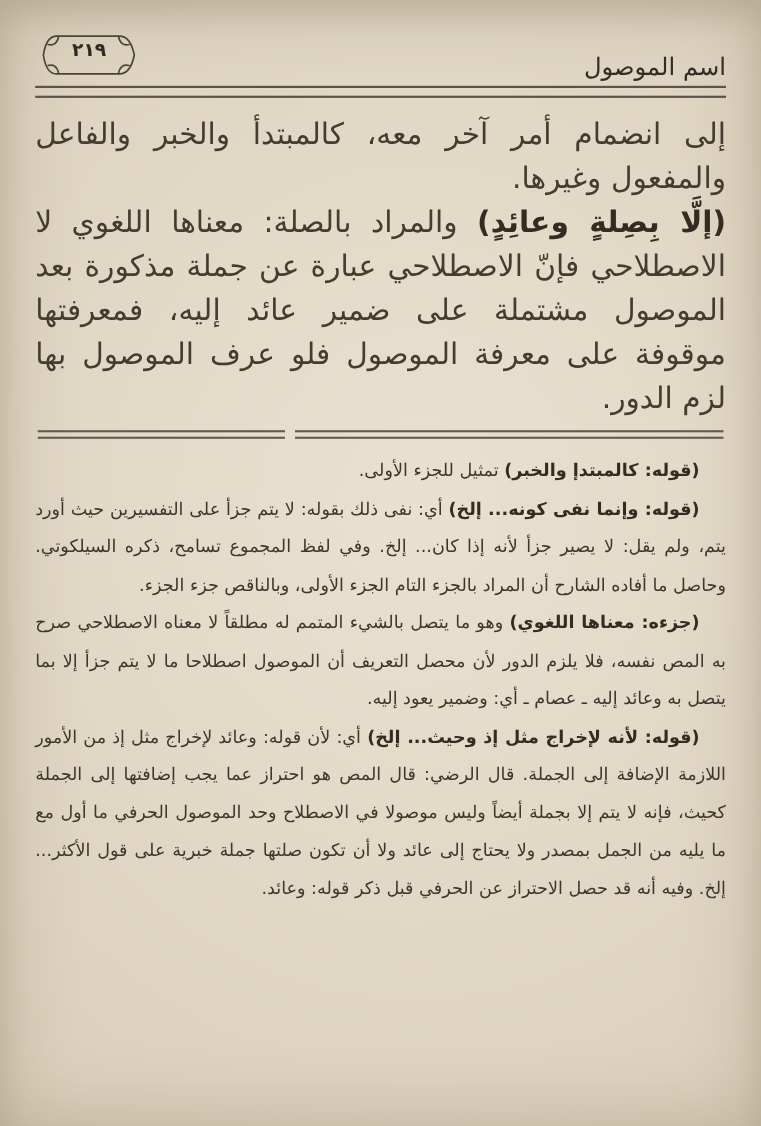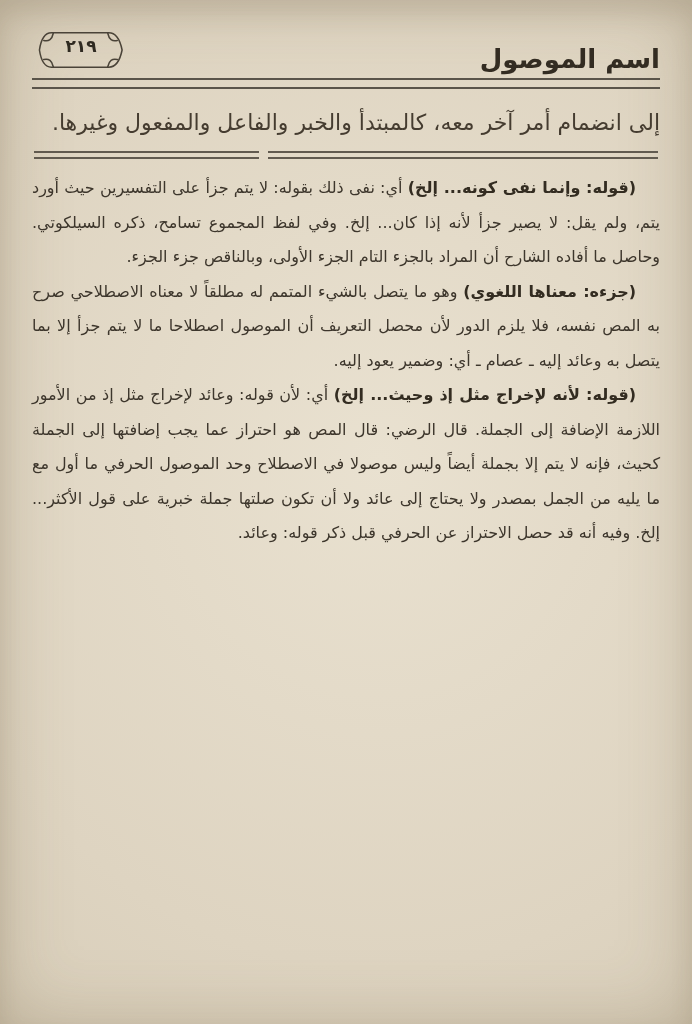--- a/index.html
+++ b/index.html
@@ -21,22 +21,22 @@
   }
   
   .header{
     position:relative;
     height:50px;
     display:flex;
     justify-content:space-between;
     align-items:flex-end;
   }
   .book-title{
-    font-weight:bold;
-    font-size:26px;
+    font-weight:normal;
+    font-size:22px;
     letter-spacing:0;
     color:#332c22;
     line-height:1.1;
     padding-left:8px;
   }
   .page-badge{
     position:absolute;
     left:6px; top:2px;
     width:86px;height:48px;
   }
@@ -60,21 +60,21 @@
     margin:8px 2px 12px 2px;
     border-top:2px solid #615a4f;
     border-bottom:2px solid #615a4f;
     height:4px;
     -webkit-mask:linear-gradient(to left,#000 0 62.5%,transparent 62.5% 64%,#000 64% 100%);
             mask:linear-gradient(to left,#000 0 62.5%,transparent 62.5% 64%,#000 64% 100%);
   }
   
   .matn{
     margin-top:14px;
-    font-size:22px;
+    font-size:27px;
     line-height:40px;
     text-align:justify;
     color:#453c30;
   }
   .matn p{margin:0;}
   
   .sharh{
     font-size:16px;
     line-height:34.5px;
     text-align:justify;
@@ -103,23 +103,25 @@
         </g>
       </svg>
       <div class="badge-number">٢١٩</div>
     </div>
   </div>
 
   <div class="dbl-rule rule-head"></div>
 
   <div class="matn" id="matn">
       <p><span>إلى انضمام أمر آخر معه، كالمبتدأ والخبر والفاعل والمفعول وغيرها.</span></p>
+      <p><span class="b">(إلَّا بِصِلةٍ وعائِدٍ)</span><span> والمراد بالصلة: معناها اللغوي لا الاصطلاحي فإنّ الاصطلاحي عبارة عن جملة مذكورة بعد الموصول مشتملة على ضمير عائد إليه، فمعرفتها موقوفة على معرفة الموصول فلو عرف الموصول بها لزم الدور.</span></p>
     </div>
 
   <div class="rule-mid"></div>
 
   <div class="sharh" id="sharh">
+      <p class="indent"><span class="b">(قوله: كالمبتدإ والخبر)</span><span> تمثيل للجزء الأولى.</span></p>
       <p class="indent"><span class="b">(قوله: وإنما نفى كونه... إلخ)</span><span> أي: نفى ذلك بقوله: لا يتم جزأ على التفسيرين حيث أورد يتم، ولم يقل: لا يصير جزأ لأنه إذا كان... إلخ. وفي لفظ المجموع تسامح، ذكره السيلكوتي. وحاصل ما أفاده الشارح أن المراد بالجزء التام الجزء الأولى، وبالناقص جزء الجزء.</span></p>
       <p class="indent"><span class="b">(جزءه: معناها اللغوي)</span><span> وهو ما يتصل بالشيء المتمم له مطلقاً لا معناه الاصطلاحي صرح به المص نفسه، فلا يلزم الدور لأن محصل التعريف أن الموصول اصطلاحا ما لا يتم جزأ إلا بما يتصل به وعائد إليه ـ عصام ـ أي: وضمير يعود إليه.</span></p>
       <p class="indent"><span class="b">(قوله: لأنه لإخراج مثل إذ وحيث... إلخ)</span><span> أي: لأن قوله: وعائد لإخراج مثل إذ من الأمور اللازمة الإضافة إلى الجملة. قال الرضي: قال المص هو احتراز عما يجب إضافتها إلى الجملة كحيث، فإنه لا يتم إلا بجملة أيضاً وليس موصولا في الاصطلاح وحد الموصول الحرفي ما أول مع ما يليه من الجمل بمصدر ولا يحتاج إلى عائد ولا أن تكون صلتها جملة خبرية على قول الأكثر... إلخ. وفيه أنه قد حصل الاحتراز عن الحرفي قبل ذكر قوله: وعائد.</span></p>
     </div>
 
 </div>
 
 </body></html>

